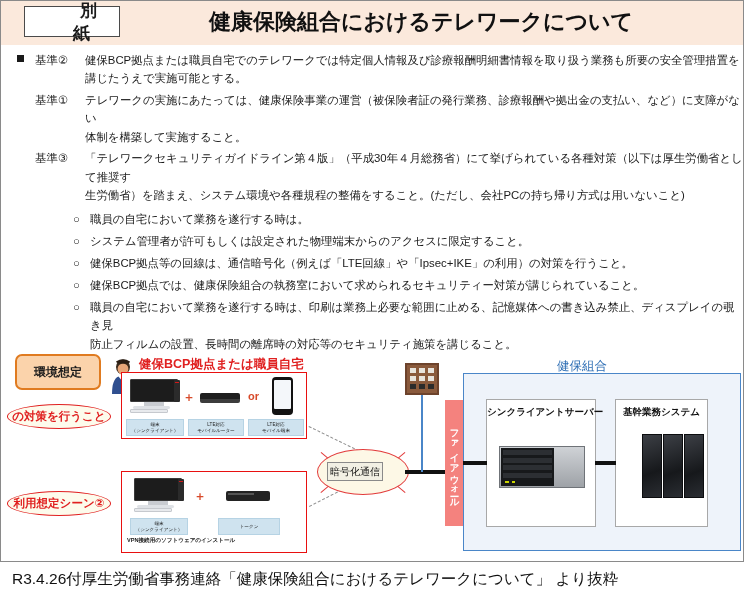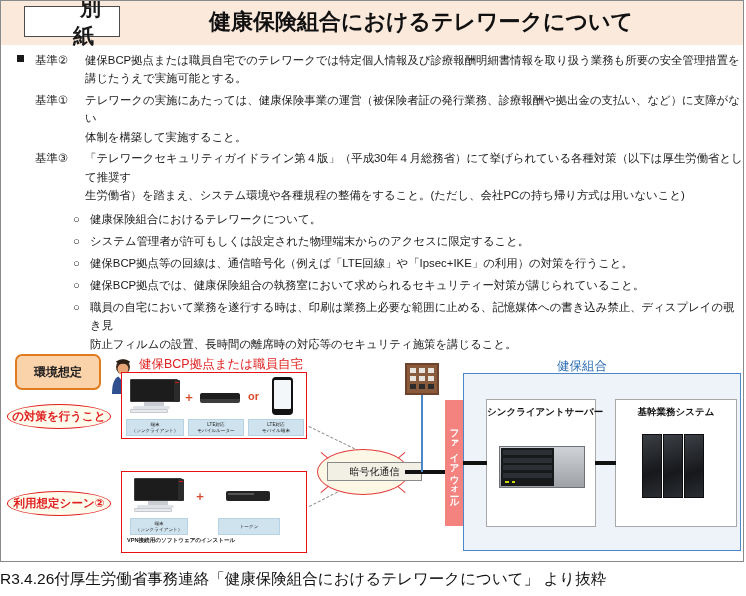--- a/index.html
+++ b/index.html
@@ -20,21 +20,21 @@
   
   .header{
     position:absolute;left:0;top:0;width:100%;height:44px;
     background:#fbe9dc;
     box-sizing:border-box;
   }
   .besshi{
     position:absolute;left:23px;top:5px;width:96px;height:31px;
     background:#ffffff;border:1.5px solid #4a4a4a;
     display:flex;align-items:center;justify-content:center;
-    font-size:21px;font-weight:bold;letter-spacing:7px;
+    font-size:17px;font-weight:bold;letter-spacing:7px;
     text-indent:7px;color:#1a1a1a;
     box-sizing:border-box;
     padding-left:48px;
   }
   .doc-title{
     position:absolute;left:140px;top:4px;width:560px;height:34px;
     display:flex;align-items:center;justify-content:center;
     font-size:22px;font-weight:bold;color:#111;
     letter-spacing:0px;
     white-space:nowrap;
@@ -81,21 +81,21 @@
     position:absolute;width:104px;height:25px;
     background:#fdfbec;border:1.6px solid #e02020;border-radius:50%;
     display:flex;align-items:center;justify-content:center;
     font-size:11.5px;font-weight:bold;color:#e02020;
     box-sizing:border-box;white-space:nowrap;
   }
   #scene1-oval{left:6px;top:403px;}
   #scene2-oval{left:6px;top:490px;text-align:center;}
   .bcp-title{
     position:absolute;left:138px;top:355px;
-    font-size:12.5px;font-weight:normal;color:#e02020;white-space:nowrap;
+    font-size:12.5px;font-weight:bold;color:#e02020;white-space:nowrap;
   }
   .person{
     position:absolute;left:107px;top:357px;width:30px;height:36px;
   }
   .scene-box{
     position:absolute;border:1.6px solid #e81010;background:#ffffff;
     box-sizing:border-box;
   }
   #scene1-box{left:120px;top:371px;width:186px;height:67px;}
   #scene2-box{left:120px;top:470px;width:186px;height:82px;}
@@ -171,21 +171,21 @@
   
   .burst{
     position:absolute;left:316px;top:448px;width:92px;height:46px;
   }
   .burst-oval{
     position:absolute;left:0;top:0;width:92px;height:46px;
     background:#fdf8e6;border:1.4px solid #e23b3b;border-radius:50%;
     box-sizing:border-box;
   }
   .burst-label{
-    position:absolute;left:10px;top:13px;width:95px;height:19px;
+    position:absolute;left:10px;top:13px;width:56px;height:19px;
     background:#f2f0e4;border:1px solid #8a8a8a;
     display:flex;align-items:center;justify-content:center;
     font-size:10px;color:#111;box-sizing:border-box;white-space:nowrap;
   }
   .spoke{position:absolute;background:#e23b3b;height:1.3px;}
   .dashline{
     position:absolute;border-top:1.6px dashed #8e8e8e;
     transform-origin:0 0;
   }
   .wire{position:absolute;background:#111;height:4px;}
@@ -196,21 +196,21 @@
   }
   .kenpo-title{
     position:absolute;left:556px;top:357px;
     font-size:12.5px;font-weight:normal;color:#2f6fb5;white-space:nowrap;
   }
   .sys-card{
     position:absolute;background:#ffffff;border:1px solid #a8a8a8;
     box-sizing:border-box;
   }
   #card-thin{left:485px;top:398px;width:110px;height:128px;}
-  #card-core{left:614px;top:398px;width:122px;height:128px;padding-left:20px;}
+  #card-core{left:614px;top:398px;width:93px;height:128px;padding-left:20px;}
   .sys-card .cap{
     position:absolute;left:0;top:6px;width:100%;text-align:center;
     font-size:9.5px;font-weight:bold;color:#111;white-space:nowrap;
   }
   .firewall{
     position:absolute;left:444px;top:399px;width:18px;height:126px;
     background:#f4827e;
     display:flex;align-items:center;justify-content:center;
     box-sizing:border-box;
   }
@@ -240,21 +240,21 @@
   .mainframe{position:absolute;}
   .mf{
     position:absolute;top:0;height:100%;
     background:linear-gradient(160deg,#3c3f45 0%,#16181b 60%,#2a2d32 100%);
     border:1px solid #0c0d0f;box-sizing:border-box;
   }
   
   .footer{
     position:absolute;left:0;top:562px;width:746px;height:34px;
     display:flex;align-items:center;
-    font-size:15.5px;color:#111;box-sizing:border-box;
+    font-size:15.5px;color:#111;padding-left:12px;box-sizing:border-box;
     white-space:nowrap;
   }
 </style>
 </head>
 <body>
 
 <div class="slide">
 
   <div class="header">
     <div class="besshi">別 紙</div>
@@ -287,21 +287,21 @@
       <span class="lbl">基準③</span>
       <span class="txt">
         <span class="ln">「テレワークセキュリティガイドライン第４版」（平成30年４月総務省）にて挙げられている各種対策（以下は厚生労働省として推奨す</span>
         <span class="ln">生労働省）を踏まえ、システム環境や各種規程の整備をすること。(ただし、会社PCの持ち帰り方式は用いないこと)</span>
       </span>
     </div>
 
     <div class="circ-list">
       <div class="circ">
         <span class="mk">○</span>
-        <span class="ln2">健康保険組合におけるテレワークについて。</span>
+        <span class="ln2">職員の自宅において業務を遂行する時は。</span>
       </div>
       <div class="circ">
         <span class="mk">○</span>
         <span class="ln2">システム管理者が許可もしくは設定された物理端末からのアクセスに限定すること。</span>
       </div>
       <div class="circ">
         <span class="mk">○</span>
         <span class="ln2">健保BCP拠点等の回線は、通信暗号化（例えば「LTE回線」や「Ipsec+IKE」の利用）の対策を行うこと。</span>
       </div>
       <div class="circ">

